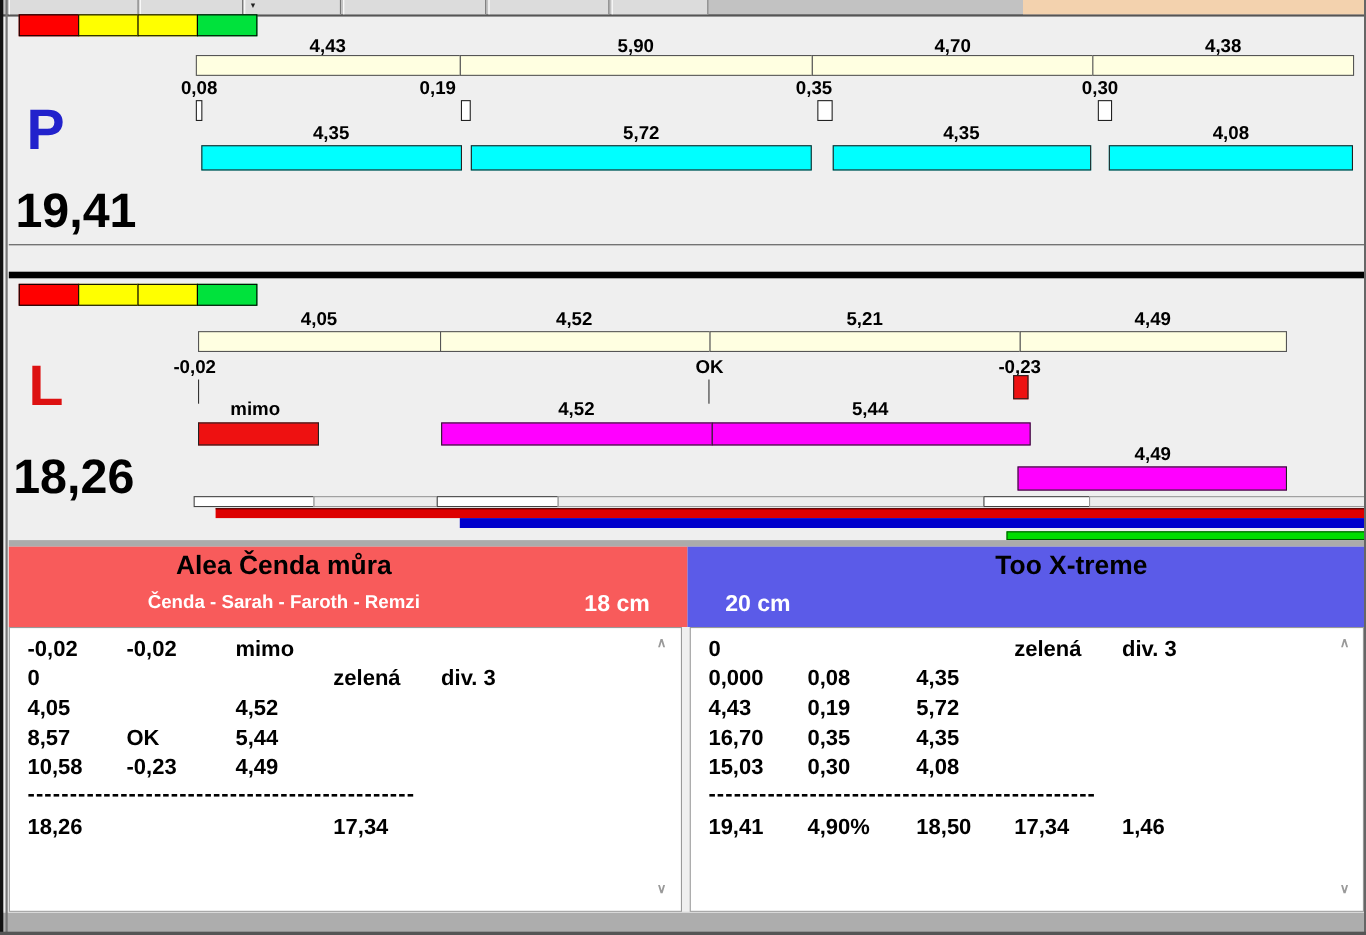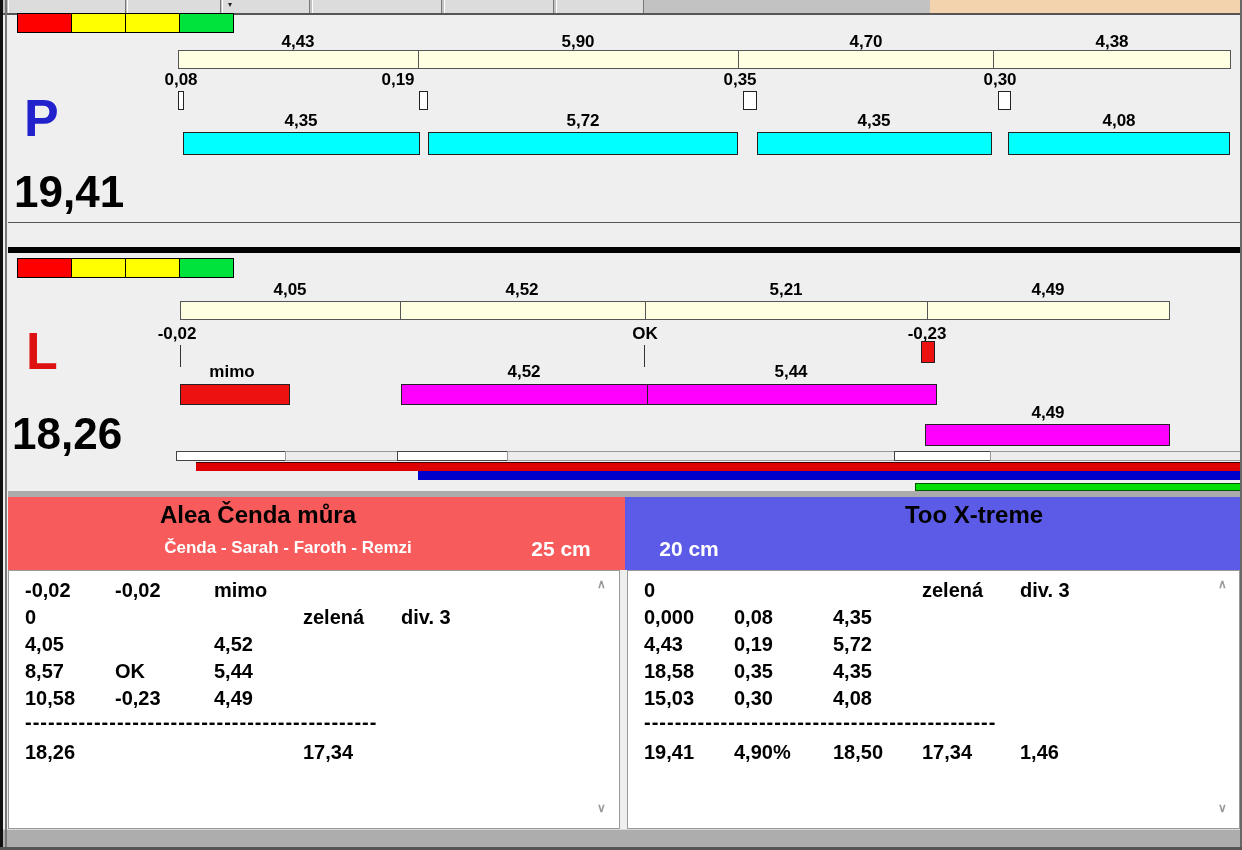--- a/index.html
+++ b/index.html
@@ -141,22 +141,22 @@
     <div class="rulerbox" style="left:894px;top:451px;width:97px;background:#fff;"></div>
     <div class="rulerbox" style="left:990px;top:451px;width:252px;background:#ededed;border-color:#999;"></div>
     <div class="abs" style="left:196px;top:462px;width:1046px;height:8px;background:#dd0000;border-top:1px solid #400;"></div>
     <div class="abs" style="left:418px;top:471px;width:824px;height:9px;background:#0000cc;"></div>
     <div class="abs" style="left:915px;top:483px;width:327px;height:8px;background:#00dd00;border:1px solid #050;box-sizing:border-box;"></div>
     <div class="abs" style="left:8px;top:491px;width:1234px;height:6px;background:#ababab;"></div>
   </div>
 
   <div class="hdr" style="left:8px;width:617px;background:#f85b5b;">
     <div class="team-title" style="left:0;top:4px;width:500px;">Alea Čenda můra</div>
-    <div class="team-sub" style="left:0;top:41px;width:500px;margin-left:30px;">Čenda - Sarah - Faroth - Remzi</div>
-    <div class="hbadge" style="left:508px;top:40px;width:90px;">25 cm</div>
+    <div class="team-sub" style="left:0;top:41px;width:500px;">Čenda - Sarah - Faroth - Remzi</div>
+    <div class="hbadge" style="left:508px;top:40px;width:90px;">18 cm</div>
   </div>
   <div class="hdr" style="left:625px;width:617px;background:#5b5be8;">
     <div class="team-title" style="left:132px;top:4px;width:434px;">Too X-treme</div>
     <div class="hbadge" style="left:19px;top:40px;width:90px;">20 cm</div>
   </div>
 
 
   <div class="pane" style="left:8px;width:612px;">
     <div class="chev" style="left:588px;top:6px;">∧</div>
     <div class="chev" style="left:588px;top:230px;">∨</div>
@@ -203,21 +203,21 @@
       <span class="cell c0">0,000</span>
       <span class="cell c1">0,08</span>
       <span class="cell c2">4,35</span>
     </div>
     <div class="trow" style="top:62px;">
       <span class="cell c0">4,43</span>
       <span class="cell c1">0,19</span>
       <span class="cell c2">5,72</span>
     </div>
     <div class="trow" style="top:89px;">
-      <span class="cell c0">18,58</span>
+      <span class="cell c0">16,70</span>
       <span class="cell c1">0,35</span>
       <span class="cell c2">4,35</span>
     </div>
     <div class="trow" style="top:116px;">
       <span class="cell c0">15,03</span>
       <span class="cell c1">0,30</span>
       <span class="cell c2">4,08</span>
     </div>
     <div class="dashes" style="top:140px;">----------------------------------------------</div>
     <div class="trow" style="top:170px;">

